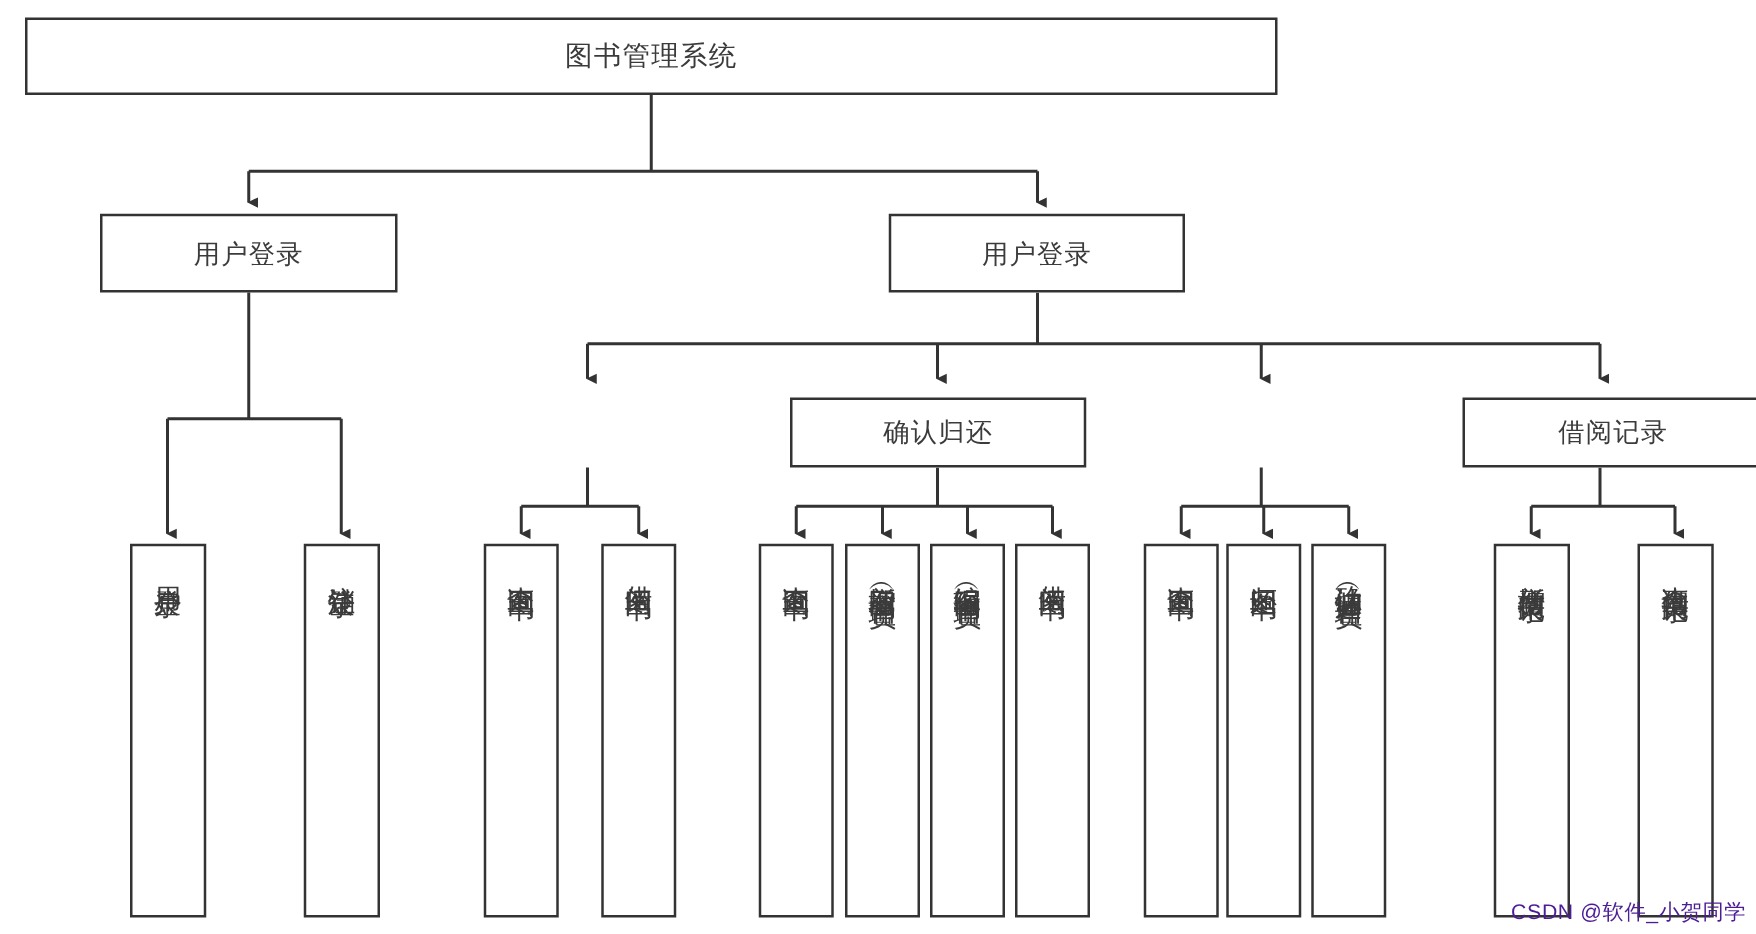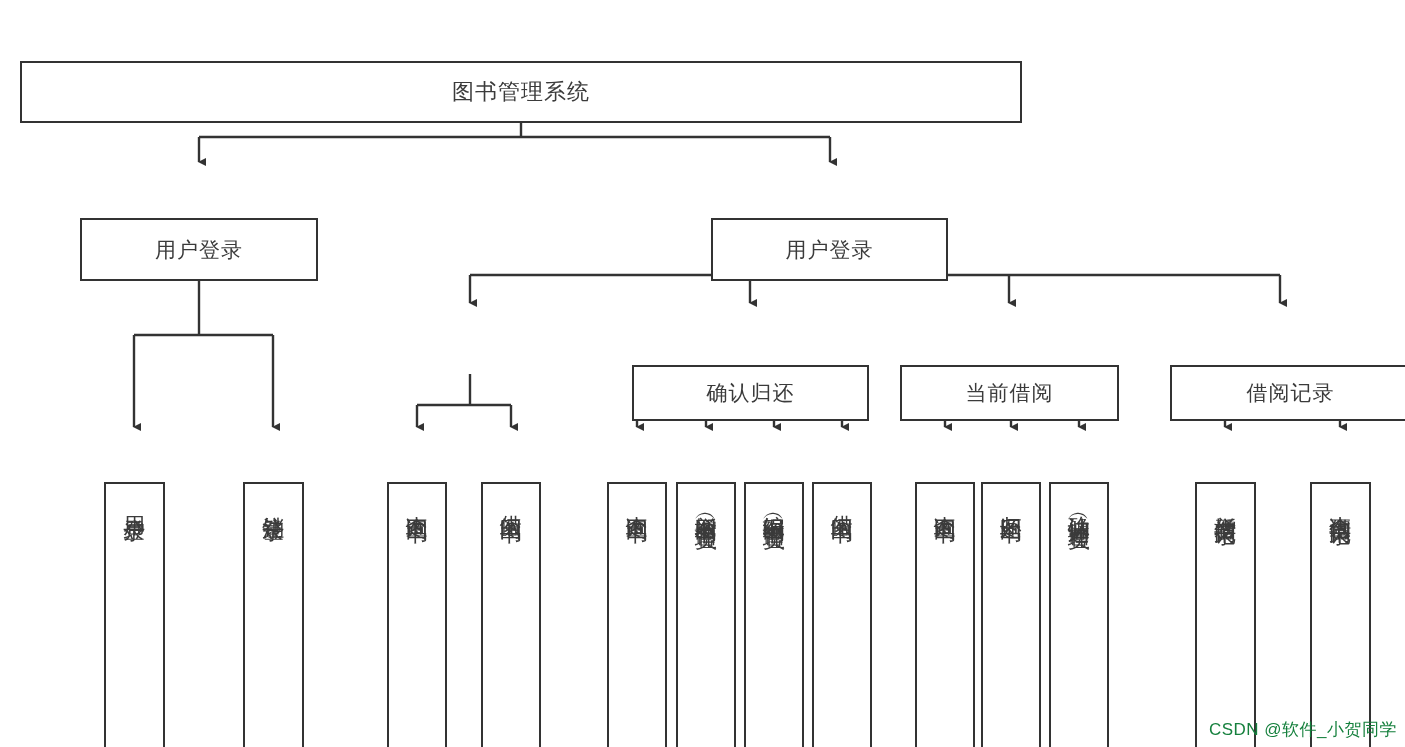--- a/index.html
+++ b/index.html
@@ -28,21 +28,20 @@
   }
   .node-box {
     position: absolute;
     box-sizing: border-box;
     background: #ffffff;
     border: 2px solid #333333;
     display: flex;
     align-items: center;
     justify-content: center;
     color: #3b3b3b;
-    margin-top: 47px;
   }
   .node-box.h-node {
     font-size: 21px;
     letter-spacing: 1px;
   }
   .node-box.root-node {
     font-size: 22px;
     letter-spacing: 1px;
   }
   .node-box.leaf-node {
@@ -57,21 +56,21 @@
     line-height: 1.16;
     letter-spacing: 2px;
     white-space: nowrap;
     color: #3b3b3b;
   }
   .watermark {
     position: absolute;
     right: 8px;
     bottom: 6px;
     font-size: 17px;
-    color: #15803d;
+    color: #4c1d95;
     letter-spacing: 0.5px;
     white-space: nowrap;
     pointer-events: none;
   }
 </style>
 </head>
 <body>
 
 <div id="diagram-root">
 
@@ -132,23 +131,20 @@
   <div class="node-box h-node" style="left:80px; top:171px; width:238px; height:63px;">
     <span>用户登录</span>
   </div>
   <div class="node-box h-node" style="left:711px; top:171px; width:237px; height:63px;">
     <span>用户登录</span>
   </div>
 
   <div class="node-box h-node" style="left:632px; top:318px; width:237px; height:56px;">
     <span>确认归还</span>
   </div>
-  <div class="node-box h-node" style="left:900px; top:318px; width:219px; height:56px;">
-    <span>当前借阅</span>
-  </div>
   <div class="node-box h-node" style="left:1170px; top:318px; width:241px; height:56px;">
     <span>借阅记录</span>
   </div>
 
   <div class="node-box leaf-node" style="left:104px; top:435px; width:61px; height:299px;">
     <span class="vlabel">用户登录</span>
   </div>
   <div class="node-box leaf-node" style="left:243px; top:435px; width:61px; height:299px;">
     <span class="vlabel">注销登录</span>
   </div>

